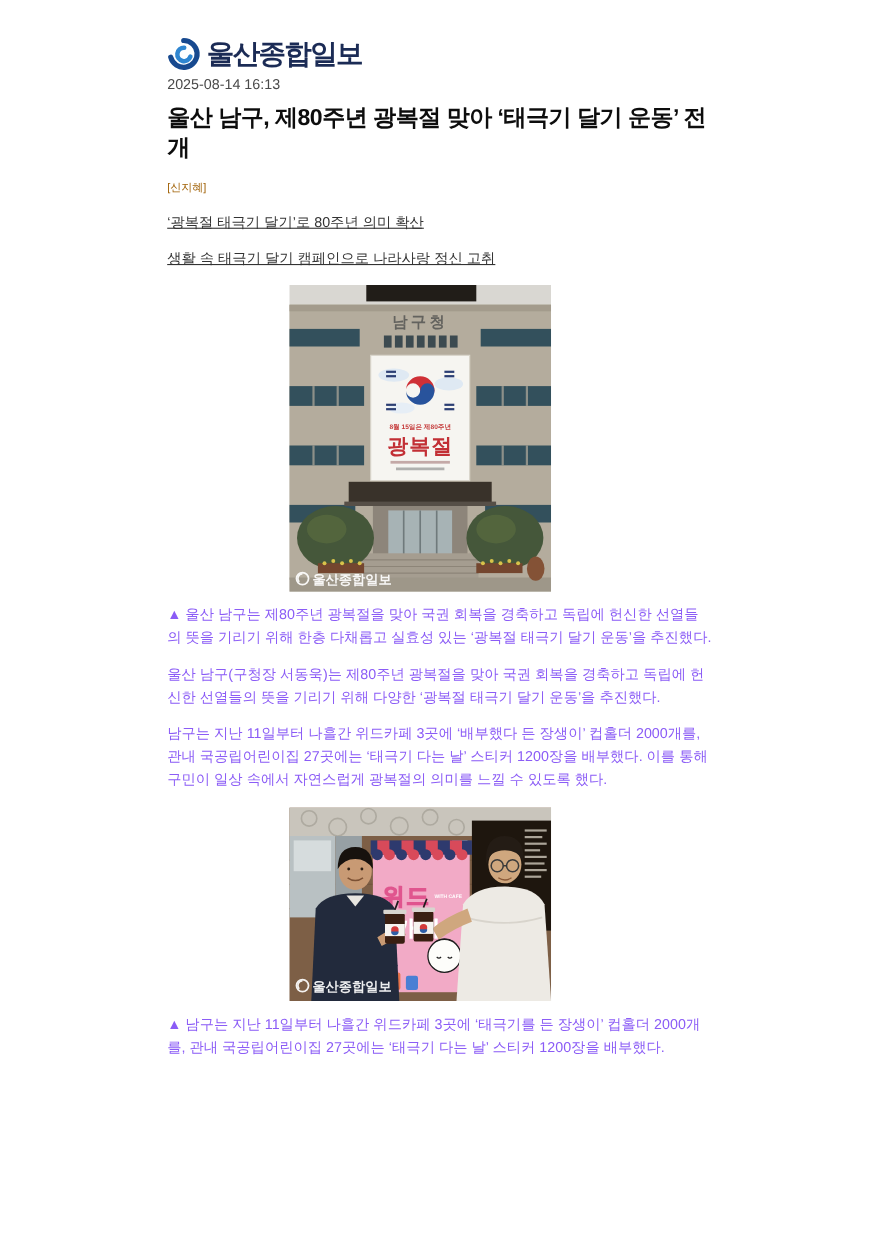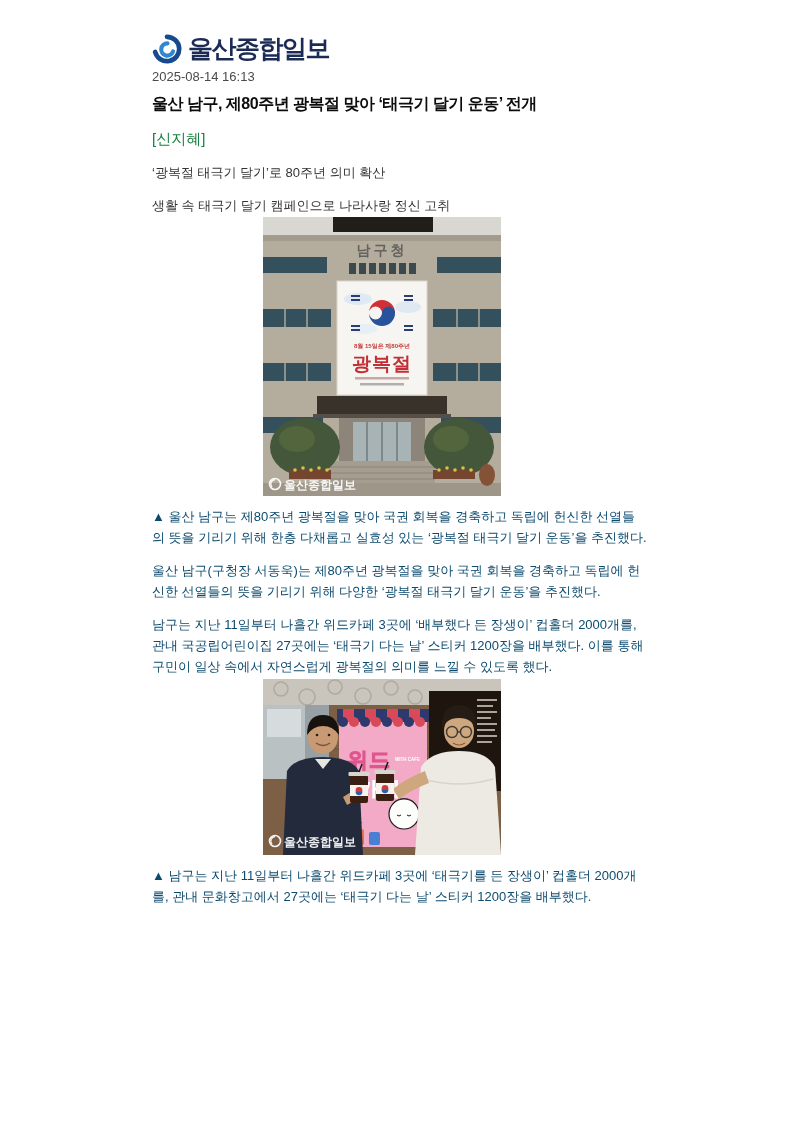--- a/index.html
+++ b/index.html
@@ -17,32 +17,32 @@
   .logo-icon { width: 30px; height: 30px; flex: 0 0 auto; }
   .logo-text {
     font-size: 25px; font-weight: 800; color: #1b2b55;
     letter-spacing: -1.5px;
   }
 
   .date-row { text-align: left; font-size: 13px; color: #4a4a4a; margin-top: 4px; }
 
   h1.headline {
     margin: 10px 0 0 0;
-    font-size: 16px; line-height: 1.3; font-weight: 800; color: #0d0d0d;
+    font-size: 21px; line-height: 1.3; font-weight: 800; color: #0d0d0d;
     letter-spacing: -0.5px;
   }
 
-  .byline { margin-top: 15px; font-size: 15px; color: #15803d; }
-  .subhead { margin-top: 15px; font-size: 13px; color: #333; }
-
-  figure { margin: 2px auto 0 auto; width: 274px; display: block; }
+  .byline { margin-top: 15px; font-size: 10px; color: #a16207; }
+  .subhead { margin-top: 15px; font-size: 13px; color: #333; text-decoration: underline; }
+
+  figure { margin: 15px auto 0 auto; width: 274px; display: block; }
   figure svg { display: block; }
 
   .caption, p.body {
-    font-size: 13px; line-height: 1.62; color: #0c4a6e;
+    font-size: 13px; line-height: 1.62; color: #8b5cf6;
     margin: 12px 0 0 0;
   }
   .caption { margin-top: 10px; }
 
   svg text { font-family: "Liberation Sans", "DejaVu Sans", sans-serif; }
 </style>
 </head>
 <body>
 
 <div class="page">
@@ -306,16 +306,16 @@
       </g>
 
       <g opacity="0.92">
         <circle cx="12" cy="162" r="5.5" fill="none" stroke="#ffffff" stroke-width="1.6"></circle>
         <path d="M12 157.5 a4.5 4.5 0 0 0 -3 7.5" fill="none" stroke="#ffffff" stroke-width="1.4"></path>
         <text x="21" y="166.5" font-size="12" font-weight="bold" fill="#ffffff">울산종합일보</text>
       </g>
     </svg>
   </figure>
 
-  <p class="caption">▲ 남구는 지난 11일부터 나흘간 위드카페 3곳에 ‘태극기를 든 장생이’ 컵홀더 2000개를, 관내 문화창고에서 27곳에는 ‘태극기 다는 날’ 스티커 1200장을 배부했다.</p>
+  <p class="caption">▲ 남구는 지난 11일부터 나흘간 위드카페 3곳에 ‘태극기를 든 장생이’ 컵홀더 2000개를, 관내 국공립어린이집 27곳에는 ‘태극기 다는 날’ 스티커 1200장을 배부했다.</p>
 
 
 </div>
 
 </body></html>

